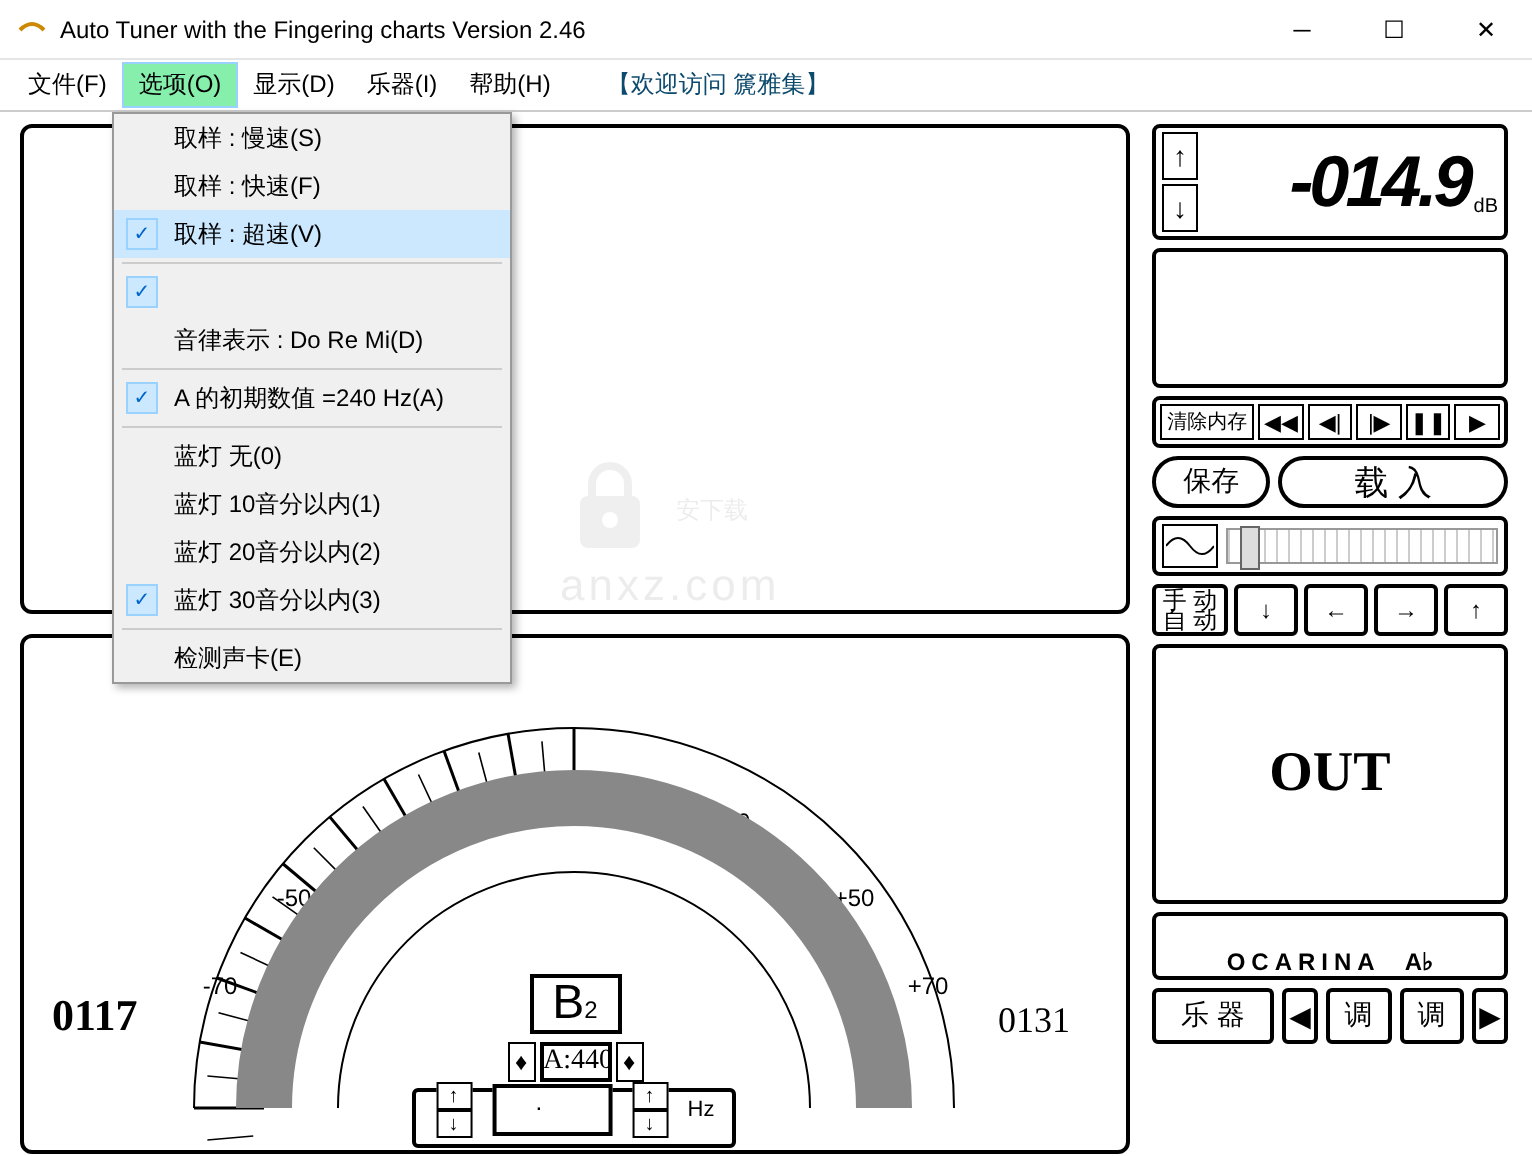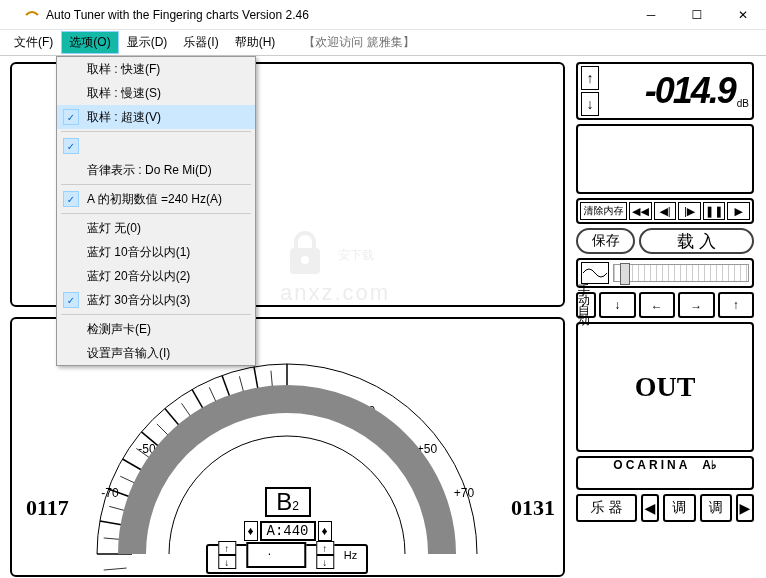--- a/index.html
+++ b/index.html
@@ -1,69 +1,69 @@
 <!DOCTYPE html>
 <html><head>
 <meta charset="utf-8">
 <style>
 *{margin:0;padding:0;box-sizing:border-box;font-family:"Microsoft YaHei",SimSun,sans-serif;font-size:12px}
 body{width:766px;height:578px;background:#fff;overflow:hidden;position:relative}
-.titlebar{height:30px;background:#fff;display:flex;align-items:center;padding-left:24px;border-bottom:1px solid #e5e5e5}
+.titlebar{height:30px;background:#fff;display:flex;align-items:center;padding-left:8px;border-bottom:1px solid #e5e5e5}
 .titlebar-icon{width:16px;height:16px;margin-right:6px;display:inline-block}
 .titlebar-text{flex:1;color:#000;font-size:12px}
 .wincontrols{display:flex}
 .winbtn{width:46px;height:30px;display:flex;align-items:center;justify-content:center;color:#000}
 .menubar{height:26px;display:flex;align-items:center;padding-left:6px;border-bottom:1px solid #ccc;background:#fff}
 .menuitem{padding:17px 8px;cursor:default}
-.menuitem.active{background:#14b8a6;border:1px solid #99d1ff;padding:2px 7px}
-.menu-extra{margin-left:20px;color:#737373}
+.menuitem.active{background:#86efac;border:1px solid #99d1ff;padding:2px 7px}
+.menu-extra{margin-left:20px;color:#0c4a6e}
 .dropdown{position:absolute;left:56px;top:56px;width:200px;background:#f0f0f0;border:1px solid #999;box-shadow:2px 2px 4px rgba(0,0,0,.3);z-index:100}
 .dd-item{height:24px;display:flex;align-items:center;padding-left:30px;position:relative}
 .dd-item.sel{background:#cce8ff}
 .dd-sep{height:1px;background:#ccc;margin:2px 4px}
 .dd-check{position:absolute;left:6px;top:4px;width:16px;height:16px;background:#cce8ff;border:1px solid #99d1ff;display:flex;align-items:center;justify-content:center;color:#0066cc;font-size:10px}
 .client{position:absolute;left:0;top:56px;right:0;bottom:0;background:#fff;padding:6px}
 .leftpanel{position:absolute;left:10px;top:6px;width:555px;height:510px}
 .scope{width:555px;height:245px;border:2px solid #000;border-radius:6px;background:#fff}
 .gauge-area{position:absolute;left:0;top:255px;width:555px;height:260px;border:2px solid #000;border-radius:6px;background:#fff}
 .rightpanel{position:absolute;right:12px;top:6px;width:178px;height:510px}
 .lcd{height:58px;border:2px solid #000;border-radius:4px;background:#fff;display:flex;align-items:center;padding:3px;margin-bottom:4px}
 .lcd-arrows{width:18px;display:flex;flex-direction:column;gap:2px}
 .arrowbtn{border:1px solid #000;background:#fff;height:24px;display:flex;align-items:center;justify-content:center;font-size:14px;font-weight:bold}
 .lcd-val{flex:1;font-family:"Arial Black",sans-serif;font-size:36px;font-weight:900;font-style:italic;text-align:right;letter-spacing:-2px}
 .lcd-unit{font-size:10px;margin-left:2px;align-self:flex-end;margin-bottom:6px}
 .small-scope{height:70px;border:2px solid #000;border-radius:4px;background:#fff;margin-bottom:4px}
 .transport{height:26px;border:2px solid #000;border-radius:4px;display:flex;align-items:center;padding:2px;gap:2px;margin-bottom:4px}
 .tbtn{border:1px solid #000;background:#fff;height:18px;flex:1;display:flex;align-items:center;justify-content:center;font-size:11px}
 .tbtn.wide{flex:2.2;font-size:10px}
 .row2{height:26px;display:flex;gap:4px;margin-bottom:4px}
-.row2 .btn{border:2px solid #404040;border-radius:13px;background:#fff;display:flex;align-items:center;justify-content:center;font-size:14px}
+.row2 .btn{border:2px solid #000000;border-radius:13px;background:#fff;display:flex;align-items:center;justify-content:center;font-size:14px}
 .sine-row{height:30px;border:2px solid #000;border-radius:4px;display:flex;align-items:center;padding:3px;gap:4px;margin-bottom:4px}
 .sinebox{width:28px;height:22px;border:1px solid #000;display:flex;align-items:center;justify-content:center}
 .slider{flex:1;height:18px;border:1px solid #999;position:relative;background:repeating-linear-gradient(90deg,#ccc 0,#ccc 1px,#fff 1px,#fff 6px)}
 .slider-thumb{position:absolute;left:6px;top:-2px;width:10px;height:22px;background:#ddd;border:1px solid #666}
 .row3{height:26px;display:flex;gap:3px;margin-bottom:4px}
 .row3 .sbtn{border:2px solid #000;border-radius:3px;background:#fff;display:flex;align-items:center;justify-content:center;font-size:12px;flex:1}
-.row3 .lbl{border:2px solid #000;border-radius:3px;background:#fff;display:flex;flex-direction:column;align-items:center;justify-content:center;font-size:9px;width:20px;line-height:10px}
+.row3 .lbl{border:2px solid #000;border-radius:3px;background:#fff;display:flex;flex-direction:column;align-items:center;justify-content:center;font-size:9px;width:38px;line-height:10px}
 .out-box{height:130px;border:2px solid #000;border-radius:4px;background:#fff;display:flex;align-items:center;justify-content:center;font-family:"Times New Roman",serif;font-size:28px;font-weight:bold;margin-bottom:4px}
-.ocarina-box{height:34px;border:2px solid #000;border-radius:4px;background:#fff;display:flex;align-items:flex-start;justify-content:center;font-family:"Times New Roman",serif;font-size:18px;font-weight:bold;letter-spacing:3px;margin-bottom:4px}
+.ocarina-box{height:34px;border:2px solid #000;border-radius:4px;background:#fff;display:flex;align-items:flex-end;justify-content:center;font-family:"Times New Roman",serif;font-size:18px;font-weight:bold;letter-spacing:3px;margin-bottom:4px}
 .ocarina-box .note{margin-left:12px;letter-spacing:0}
 .bottom-row{height:28px;display:flex;gap:4px}
 .bottom-row .bbtn{border:2px solid #000;border-radius:3px;background:#fff;display:flex;align-items:center;justify-content:center;font-size:14px}
 .gauge-svg{width:100%;height:100%}
 .note-display{position:absolute;left:50%;top:168px;transform:translateX(-50%);width:46px;height:30px;border:2px solid #000;background:#fff;font-family:"Times New Roman",serif;font-size:22px;text-align:center;line-height:26px}
 .a440{position:absolute;left:50%;top:202px;transform:translateX(-50%);display:flex;align-items:center;gap:2px}
 .a440 .ab{width:14px;height:20px;border:1px solid #000;background:#fff;display:flex;align-items:center;justify-content:center;font-size:12px}
-.a440 .av{width:56px;height:20px;border:2px solid #000;background:#fff;font-family:Liberation Mono, monospace;font-size:14px;text-align:center;line-height:16px}
+.a440 .av{width:36px;height:20px;border:2px solid #000;background:#fff;font-family:Liberation Serif, serif;font-size:14px;text-align:center;line-height:16px}
 .bottom-ctrl{position:absolute;left:50%;bottom:6px;transform:translateX(-50%);display:flex;align-items:center;gap:10px}
 .bc-box{width:60px;height:26px;border:2px solid #000;background:#fff}
 .bc-arrows{display:flex;flex-direction:column}
 .bc-arrows .ab{width:18px;height:14px;border:1px solid #000;background:#fff;display:flex;align-items:center;justify-content:center;font-size:10px}
 .freq-left{position:absolute;left:14px;bottom:54px;font-family:"Times New Roman",serif;font-size:22px;font-weight:bold}
-.freq-right{position:absolute;right:8px;bottom:54px;font-family:"Times New Roman",serif;font-size:22px;font-weight:bold}
+.freq-right{position:absolute;right:28px;bottom:54px;font-family:"Times New Roman",serif;font-size:18px;font-weight:normal}
 .watermark{position:absolute;left:280px;top:230px;opacity:.15;pointer-events:none;font-size:40px;color:#888;z-index:50}
 </style>
 </head>
 <body>
 
 <div class="titlebar">
   <span class="titlebar-icon">
     <svg viewBox="0 0 16 16">
         <path d="M2 8 Q8 2 14 8" stroke="#cc8800" fill="none" stroke-width="2"></path>
       </svg>
@@ -80,25 +80,25 @@
   <div class="menuitem">文件(F)</div>
   <div class="menuitem active">选项(O)</div>
   <div class="menuitem">显示(D)</div>
   <div class="menuitem">乐器(I)</div>
   <div class="menuitem">帮助(H)</div>
   <div class="menu-extra">【欢迎访问 篪雅集】</div>
 </div>
 
 <div class="dropdown">
   <div class="dd-item">
+      <span>取样 : 慢速(S)</span>
+    </div>
+  <div class="dd-item">
       <span>取样 : 快速(F)</span>
     </div>
-  <div class="dd-item">
-      <span>取样 : 慢速(S)</span>
-    </div>
   <div class="dd-item sel">
       <span class="dd-check">✓</span>
       <span>取样 : 超速(V)</span>
     </div>
   <div class="dd-sep"></div>
   <div class="dd-item">
       <span class="dd-check">✓</span>
     </div>
   <div class="dd-item">
       <span>音律表示 : Do Re Mi(D)</span>
@@ -118,23 +118,20 @@
   <div class="dd-item">
       <span>蓝灯 20音分以内(2)</span>
     </div>
   <div class="dd-item">
       <span class="dd-check">✓</span>
       <span>蓝灯 30音分以内(3)</span>
     </div>
   <div class="dd-sep"></div>
   <div class="dd-item">
       <span>检测声卡(E)</span>
-    </div>
-  <div class="dd-item">
-      <span>设置声音输入(I)</span>
     </div>
 </div>
 
 <div class="client">
   <div class="leftpanel">
     <div class="scope"></div>
     <div class="gauge-area">
       <svg class="gauge-svg" viewBox="0 0 551 256">
         <g id="ticks">
             <line x1="275" y1="390" x2="275" y2="425" stroke="#000" stroke-width="1.5"></line>

